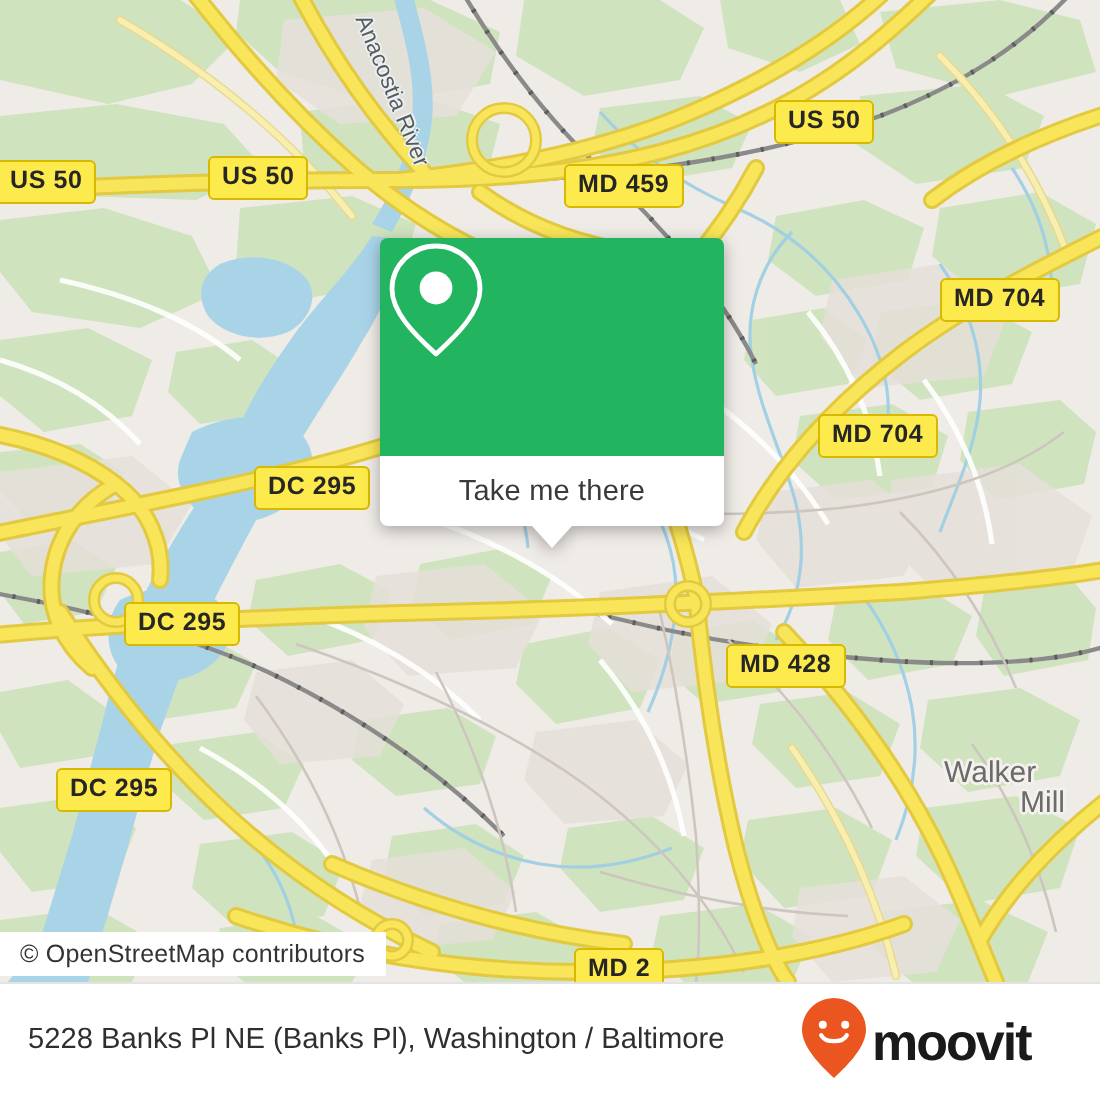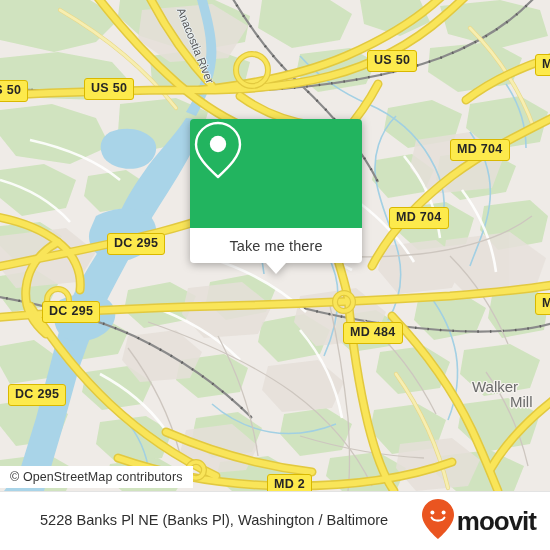--- a/index.html
+++ b/index.html
@@ -35,20 +35,21 @@
     border:1.6px solid #d9b800;
     border-radius:3px;
     color:#262626;
     font-weight:bold;
     font-size:12.5px;
     line-height:1;
     padding:3px 6px 4px 6px;
     white-space:nowrap;
     letter-spacing:.3px;
     font-family:"Liberation Sans","DejaVu Sans",sans-serif;
+    margin-left:20px;
   }
 
   
   .place{
     position:absolute;z-index:24;
     color:#6b6b6b;
     font-size:15px;
     line-height:1.02;
     text-align:center;
     white-space:nowrap;
@@ -103,21 +104,20 @@
     border-top:1px solid #e3e3e3;
     display:flex;align-items:center;
     box-sizing:border-box;
     padding:0 14px 0 14px;
   }
   #addr{
     flex:1 1 auto;
     font-size:14.6px;color:#2f2f2f;line-height:1.35;
     padding-right:8px;
     max-width:378px;
-    margin-left:26px;
   }
   #brand{
     flex:0 0 auto;display:flex;align-items:center;gap:2px;
   }
   #brand-word{
     font-size:26px;font-weight:bold;color:#1a1a1a;letter-spacing:-1px;
     line-height:1;
   }
 </style>
 </head>
@@ -359,28 +359,29 @@
           <circle cx="196" cy="470" r="8"></circle>
         </g>
       </g>
     </svg>
 
     <div class="river-label" style="left:186px;top:6px;transform:rotate(68deg);">Anacostia River</div>
 
     <div class="shield" style="left:-22px;top:80px;">US 50</div>
     <div class="shield" style="left:84px;top:78px;">US 50</div>
     <div class="shield" style="left:367px;top:50px;">US 50</div>
+    <div class="shield" style="left:262px;top:82px;">MD 459</div>
     <div class="shield" style="left:535px;top:54px;">MD</div>
     <div class="shield" style="left:450px;top:139px;">MD 704</div>
     <div class="shield" style="left:389px;top:207px;">MD 704</div>
     <div class="shield" style="left:107px;top:233px;">DC 295</div>
     <div class="shield" style="left:42px;top:301px;">DC 295</div>
     <div class="shield" style="left:8px;top:384px;">DC 295</div>
     <div class="shield" style="left:535px;top:293px;">MD</div>
-    <div class="shield" style="left:343px;top:322px;">MD 484</div>
+    <div class="shield" style="left:343px;top:322px;">MD 428</div>
     <div class="shield" style="left:267px;top:474px;">MD 2</div>
 
     <div class="place" style="left:472px;top:379px;">Walker</div>
     <div class="place" style="left:510px;top:394px;">Mill</div>
 
     <div id="card">
       <div id="card-green">
         <span>
           <svg width="56" height="62" viewBox="0 0 56 62" aria-hidden="true">
             <path d="M28 4 C16 4, 6 13.5, 6 25.5 C6 37, 17 48, 28 58

